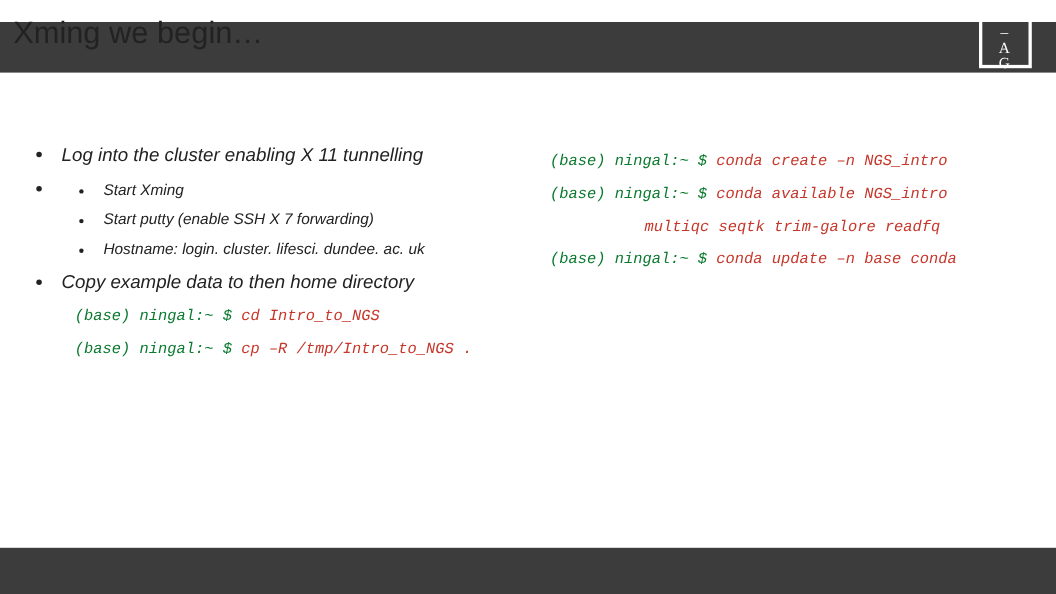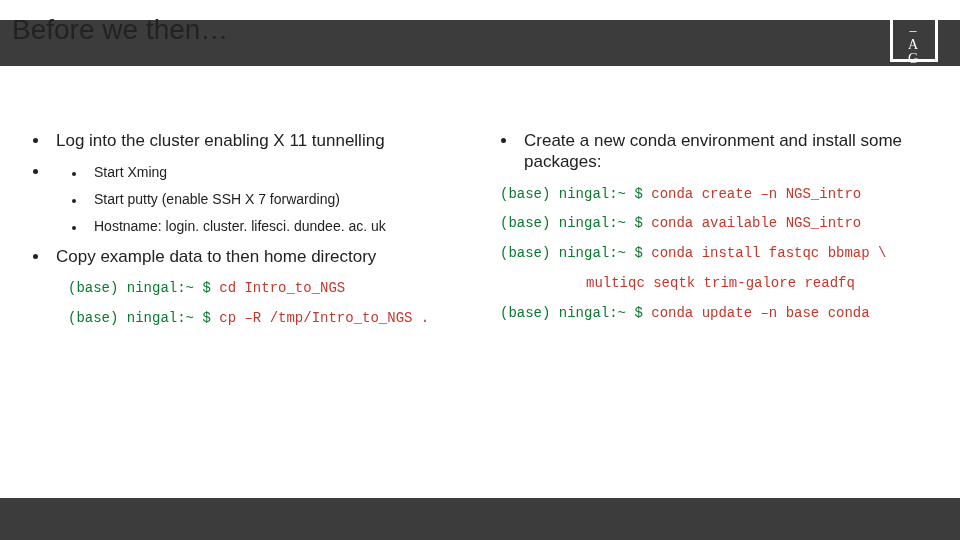--- a/index.html
+++ b/index.html
@@ -9,21 +9,21 @@
   
   .title-band { position: absolute; left: 0; top: 20px; width: 100%; height: 46px; background: #3c3c3c; }
   .title-text { position: absolute; left: 12px; top: 14px; font-size: 28px; font-weight: 400; color: #222; }
 
   
   .logo { position: absolute; right: 22px; top: 14px; width: 48px; height: 48px; border: 3px solid #fff; background: transparent; }
   .logo .inner { position: absolute; left: 50%; top: 50%; transform: translate(-50%, -50%); color: #fff; font-family: "Times New Roman", Georgia, serif; font-size: 14px; line-height: 14px; text-align: center; letter-spacing: 2px; }
   .logo .row { display: block; }
 
   
-  .cols { position: absolute; top: 130px; left: 0; right: 0; bottom: 58px; display: flex; }
+  .cols { position: absolute; top: 130px; left: 0; right: 0; bottom: 58px; display: flex; font-style: italic; }
   .col { width: 50%; padding: 0 10px 0 22px; }
   .col.right { padding-left: 10px; padding-right: 22px; }
 
   ul.b1 { list-style: disc; margin-left: 28px; }
   ul.b1 > li { font-size: 17px; line-height: 1.25; margin-bottom: 10px; padding-left: 6px; }
   ul.b2 { list-style: disc; margin-left: 30px; margin-top: 8px; margin-bottom: 8px; }
   ul.b2 > li { font-size: 14px; line-height: 1.35; margin-bottom: 8px; padding-left: 8px; }
   ul.b2 > li::marker { font-size: 12px; }
 
   .term { font-family: "Consolas", "Menlo", "Courier New", monospace; font-size: 14px; line-height: 1.7; margin: 6px 0 6px 46px; color: #333; }
@@ -36,21 +36,21 @@
 
   
   .footer-bar { position: absolute; left: 0; bottom: 0; width: 100%; height: 42px; background: #3c3c3c; }
 </style>
 </head>
 <body>
 
 <div class="slide">
 
   <div class="title-band"></div>
-  <div class="title-text">Before we then…</div>
+  <div class="title-text">Xming we begin…</div>
 
   <div class="logo">
     <div class="inner">
       <span class="row">D –</span>
       <span class="row">– A</span>
       <span class="row">G –</span>
     </div>
   </div>
 
   <div class="cols">
@@ -70,32 +70,26 @@
 
       <div class="term">
         <span class="prompt">(base) ningal:~ $ </span><span class="cmd">cd Intro_to_NGS</span>
       </div>
       <div class="term">
         <span class="prompt">(base) ningal:~ $ </span><span class="cmd">cp –R /tmp/Intro_to_NGS .</span>
       </div>
     </div>
 
     <div class="col right">
-      <ul class="b1">
-        <li>Create a new conda environment and install some packages:</li>
-      </ul>
 
       <div class="term right">
         <span class="prompt">(base) ningal:~ $ </span><span class="cmd">conda create –n NGS_intro</span>
       </div>
       <div class="term right">
         <span class="prompt">(base) ningal:~ $ </span><span class="cmd">conda available NGS_intro</span>
-      </div>
-      <div class="term right">
-        <span class="prompt">(base) ningal:~ $ </span><span class="cmd">conda install fastqc bbmap \</span>
       </div>
       <div class="term right indent">
         <span class="cmd">multiqc seqtk trim-galore readfq</span>
       </div>
 
       <div class="term right">
         <span class="prompt">(base) ningal:~ $ </span><span class="cmd">conda update –n base conda</span>
       </div>
     </div>
 

